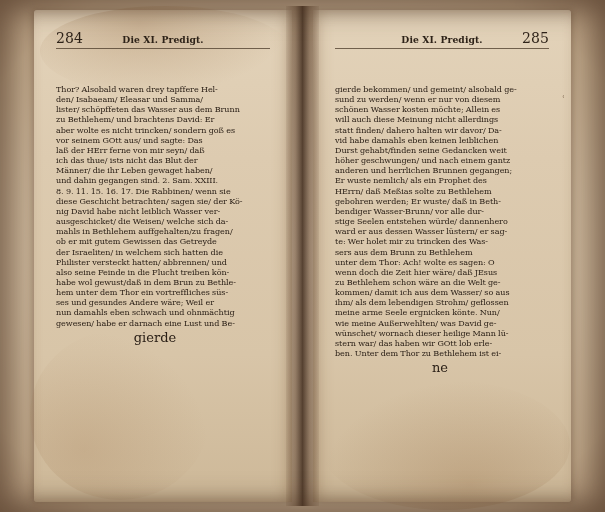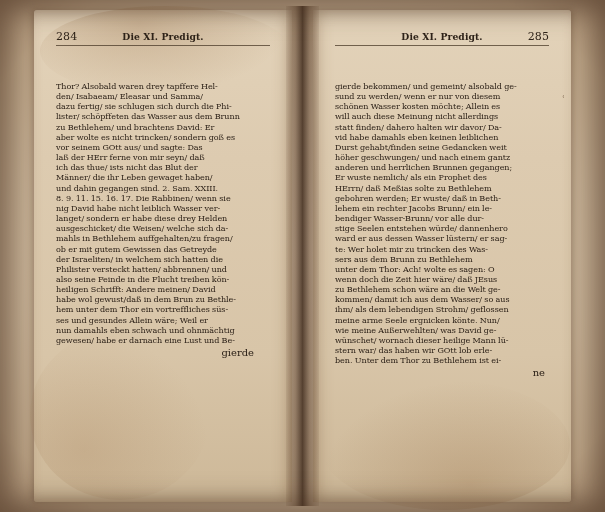--- a/index.html
+++ b/index.html
@@ -87,21 +87,21 @@
   .right .textcol { left: 22px; }
 
   .hdr {
     display: flex;
     align-items: baseline;
     font-size: 8.4px;
     color: #2e2319;
     margin-bottom: 2px;
     letter-spacing: 0.1px;
   }
-  .hdr .pg { font-size: 11px; }
+  .hdr .pg { font-size: 14px; }
   .hdr .ttl {
     flex: 1;
     text-align: center;
     font-weight: bold;
     font-size: 9.2px;
   }
   .hdr.right-hdr .ttl { text-align: center; }
   .rule {
     height: 1px;
     background: #4a3a28;
@@ -113,22 +113,22 @@
     line-height: 10.15px;
     color: #2b2017;
     text-align: justify;
     font-family: "DejaVu Serif", serif;
     letter-spacing: -0.05px;
     word-spacing: -0.2px;
     margin-top: 36px;
   }
   .body .ln { display: block; white-space: nowrap; }
   .catch {
-    text-align: right;
-    font-size: 10px;
+    text-align: center;
+    font-size: 13px;
     color: #2b2017;
     margin-top: 1px;
   }
   .catch.left-c { padding-right: 16px; }
   .catch.right-c { padding-right: 4px; }
   
   .margin-mark {
     position: absolute;
     right: 6px;
     top: 84px;
@@ -147,42 +147,40 @@
     <div class="textcol">
       <div class="hdr">
         <span class="pg">284</span>
         <span class="ttl">Die XI. Predigt.</span>
         <span class="pg" style="visibility:hidden">284</span>
       </div>
       <div class="rule"></div>
       <div class="body">
         <span class="ln">Thor? Alsobald waren drey tapffere Hel-</span>
         <span class="ln">den/ Isabaeam/ Eleasar und Samma/</span>
-        <span class="ln">dazu fertig/ sie schlugen sich durch die Phi-</span>
         <span class="ln">lister/ schöpffeten das Wasser aus dem Brunn</span>
         <span class="ln">zu Bethlehem/ und brachtens David: Er</span>
         <span class="ln">aber wolte es nicht trincken/ sondern goß es</span>
         <span class="ln">vor seinem GOtt aus/ und sagte: Das</span>
         <span class="ln">laß der HErr ferne von mir seyn/ daß</span>
         <span class="ln">ich das thue/ ists nicht das Blut der</span>
         <span class="ln">Männer/ die ihr Leben gewaget haben/</span>
         <span class="ln">und dahin gegangen sind. 2. Sam. XXIII.</span>
         <span class="ln">8. 9. 11. 15. 16. 17.   Die Rabbinen/ wenn sie</span>
+        <span class="ln">diese Geschicht betrachten/ sagen sie/ der Kö-</span>
         <span class="ln">nig David habe nicht leiblich Wasser ver-</span>
-        <span class="ln">langet/ sondern er habe diese drey Helden</span>
         <span class="ln">ausgeschicket/ die Weisen/ welche sich da-</span>
         <span class="ln">mahls in Bethlehem auffgehalten/zu fragen/</span>
         <span class="ln">ob er mit gutem Gewissen das Getreyde</span>
         <span class="ln">der Israeliten/ in welchem sich hatten die</span>
         <span class="ln">Philister versteckt hatten/ abbrennen/ und</span>
         <span class="ln">also seine Feinde in die Flucht treiben kön-</span>
-        <span class="ln">heiligen Schrifft: Andere meinen/ David</span>
         <span class="ln">habe wol gewust/daß in dem Brun zu Bethle-</span>
         <span class="ln">hem unter dem Thor ein vortreffliches süs-</span>
-        <span class="ln">ses und gesundes Allein wäre; Weil er</span>
+        <span class="ln">ses und gesundes Andere wäre; Weil er</span>
         <span class="ln">nun damahls eben schwach und ohnmächtig</span>
         <span class="ln">gewesen/ habe er darnach eine Lust und Be-</span>
       </div>
       <div class="catch left-c">gierde</div>
     </div>
   </div>
 
   <div class="page right">
     <div class="textcol">
       <div class="hdr right-hdr">
@@ -197,21 +195,20 @@
         <span class="ln">schönen Wasser kosten möchte; Allein es</span>
         <span class="ln">will auch diese Meinung nicht allerdings</span>
         <span class="ln">statt finden/ dahero halten wir davor/ Da-</span>
         <span class="ln">vid habe damahls eben keinen leiblichen</span>
         <span class="ln">Durst gehabt/finden seine Gedancken weit</span>
         <span class="ln">höher geschwungen/ und nach einem gantz</span>
         <span class="ln">anderen und herrlichen Brunnen gegangen;</span>
         <span class="ln">Er wuste nemlich/ als ein Prophet des</span>
         <span class="ln">HErrn/ daß Meßias solte zu Bethlehem</span>
         <span class="ln">gebohren werden; Er wuste/ daß in Beth-</span>
-        <span class="ln">lehem ein rechter Jacobs Brunn/ ein le-</span>
         <span class="ln">bendiger Wasser-Brunn/ vor alle dur-</span>
         <span class="ln">stige Seelen entstehen würde/ dannenhero</span>
         <span class="ln">ward er aus dessen Wasser lüstern/ er sag-</span>
         <span class="ln">te: Wer holet mir zu trincken des Was-</span>
         <span class="ln">sers aus dem Brunn zu Bethlehem</span>
         <span class="ln">unter dem Thor: Ach! wolte es sagen: O</span>
         <span class="ln">wenn doch die Zeit hier wäre/ daß JEsus</span>
         <span class="ln">zu Bethlehem schon wäre an die Welt ge-</span>
         <span class="ln">kommen/ damit ich aus dem Wasser/ so aus</span>
         <span class="ln">ihm/ als dem lebendigen Strohm/ geflossen</span>

